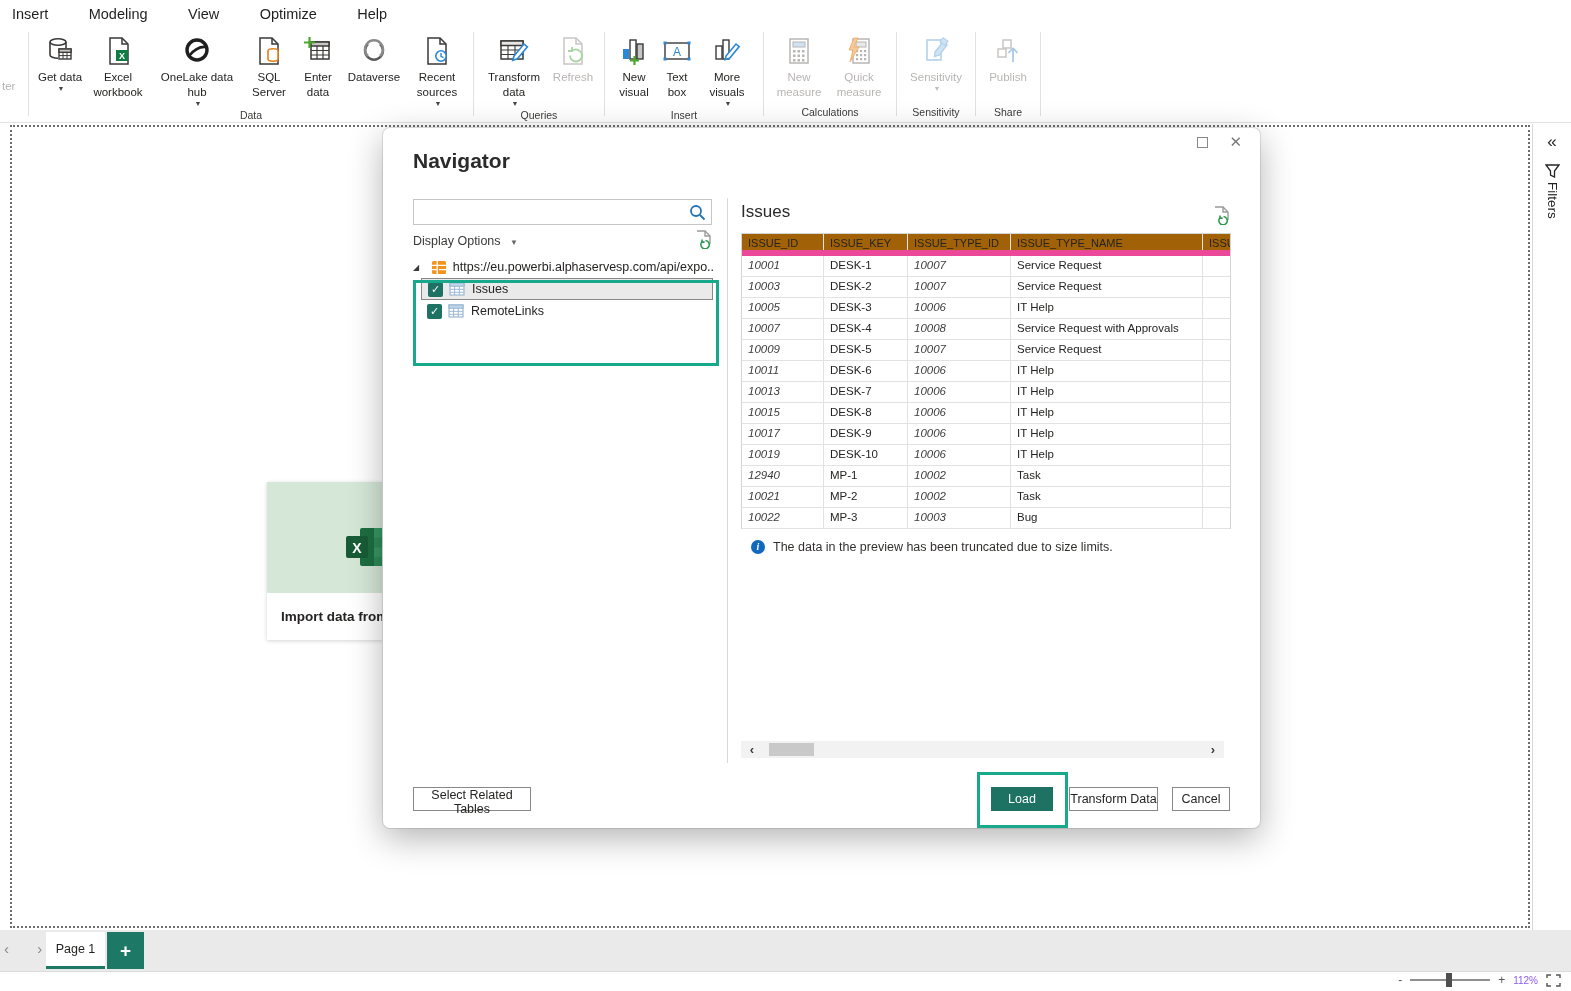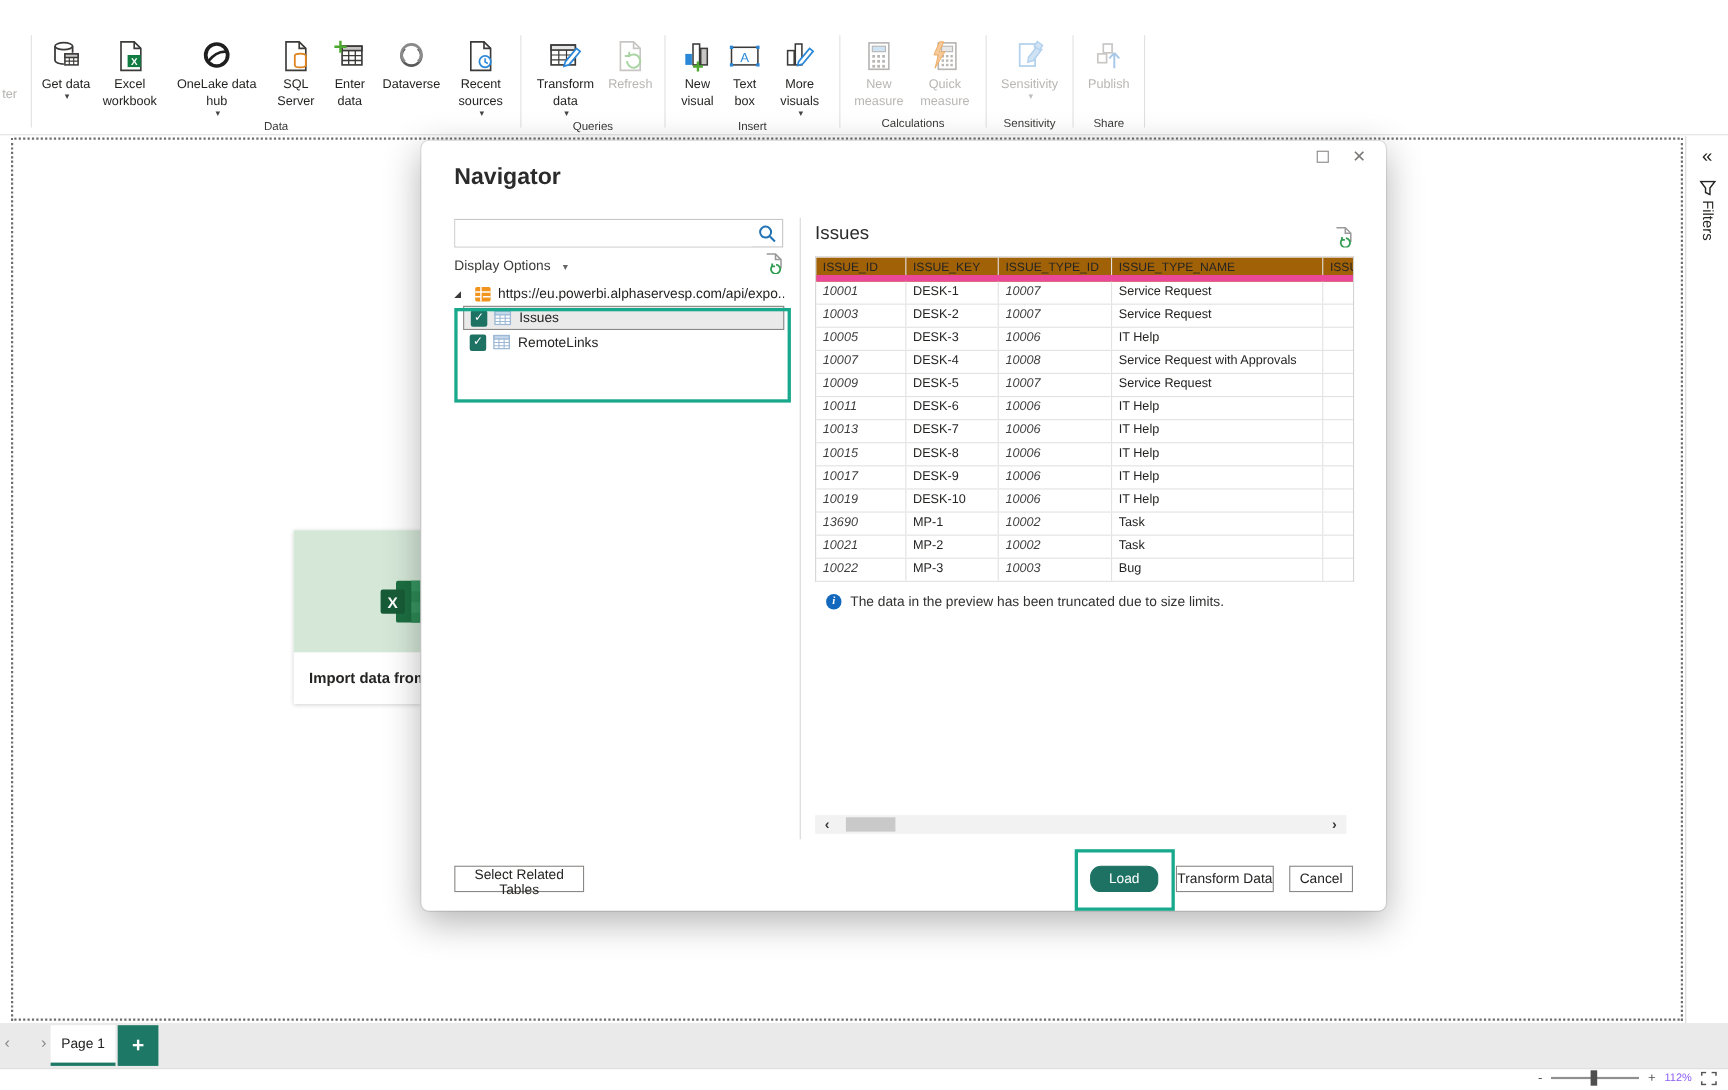--- a/index.html
+++ b/index.html
@@ -94,34 +94,41 @@
   .info-ic { width:14px; height:14px; border-radius:50%; background:#1168bd; color:#fff; font-size:10px; font-weight:bold; font-style:italic; text-align:center; line-height:14px; font-family:"Liberation Serif", serif; }
 
   #pv-scroll { position:absolute; left:358px; top:613px; width:483px; height:17px; background:#f2f2f2; display:flex; align-items:center; }
   #pv-scroll .arrow { width:22px; text-align:center; font-size:13px; font-weight:bold; color:#3b3a39; cursor:pointer; }
   #pv-scroll .strack { flex:1; position:relative; height:17px; }
   #pv-scroll .sthumb { position:absolute; left:6px; top:2px; width:45px; height:13px; background:#c9c9c9; cursor:pointer; }
 
   
   .dlg-btn { position:absolute; height:24px; border:1px solid #8a8886; background:#fff; font-size:12.5px; font-family:inherit; color:#252423; cursor:pointer; text-align:center; }
   #btn-select-related { left:30px; top:659px; width:118px; }
-  #btn-load { left:608px; top:659px; width:62px; background:#1d7263; border-color:#1d7263; color:#fff;border-radius:10px; }
+  #btn-load { left:608px; top:659px; width:62px; background:#1d7263; border-color:#1d7263; color:#fff; }
   #btn-transform { left:686px; top:659px; width:89px; }
   #btn-cancel { left:789px; top:659px; width:58px; }
 
   
   .annot { position:absolute; border:3px solid #18a88c; pointer-events:none; }
   #annot-tree { left:413px; top:280px; width:306px; height:86px; }
   #annot-load { left:977px; top:772px; width:91px; height:56px; }
 </style>
 </head>
 <body>
 
 <div id="app">
 
+  <div id="menubar">
+    <span class="menu-item">Insert</span>
+    <span class="menu-item">Modeling</span>
+    <span class="menu-item">View</span>
+    <span class="menu-item">Optimize</span>
+    <span class="menu-item">Help</span>
+  </div>
 
   <div id="ribbon">
     <span class="rb-frag">ter</span>
     <div style="width:26px;"></div>
     <div class="rb-sep"></div>
 
     <div class="rb-group">
       <div class="rb-buttons">
         <div class="rb-btn" style="width:50px">
           <span class="ic">
@@ -546,21 +553,21 @@
           <div class="pv-cell"></div>
         </div>
           <div class="pv-row">
           <div class="pv-cell num">10019</div>
           <div class="pv-cell">DESK-10</div>
           <div class="pv-cell num">10006</div>
           <div class="pv-cell">IT Help</div>
           <div class="pv-cell"></div>
         </div>
           <div class="pv-row">
-          <div class="pv-cell num">13690</div>
+          <div class="pv-cell num">12940</div>
           <div class="pv-cell">MP-1</div>
           <div class="pv-cell num">10002</div>
           <div class="pv-cell">Task</div>
           <div class="pv-cell"></div>
         </div>
           <div class="pv-row">
           <div class="pv-cell num">10021</div>
           <div class="pv-cell">MP-2</div>
           <div class="pv-cell num">10002</div>
           <div class="pv-cell">Task</div>

